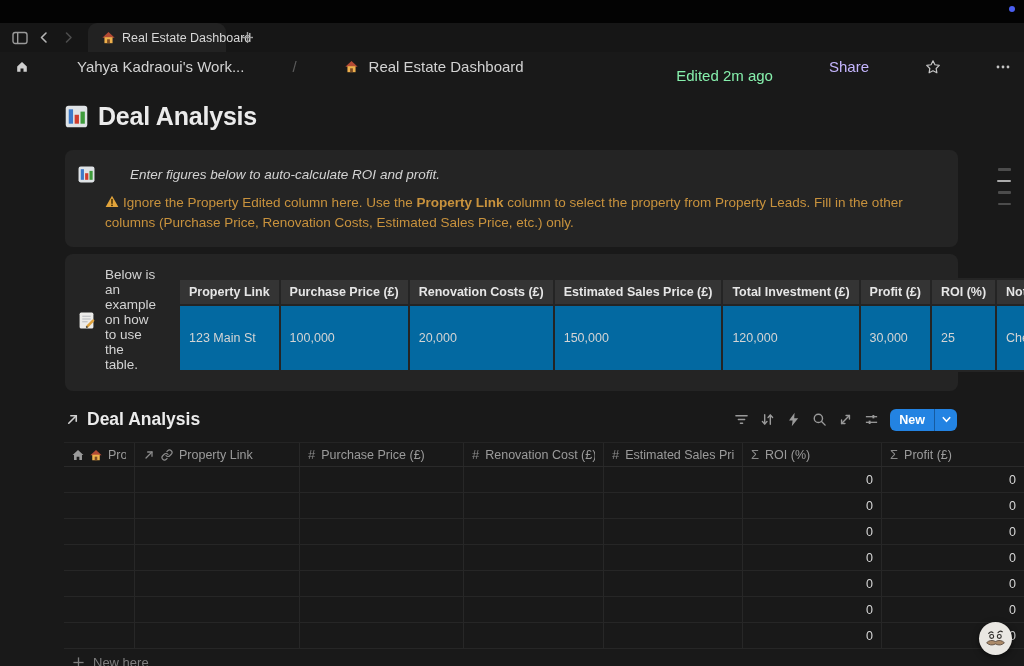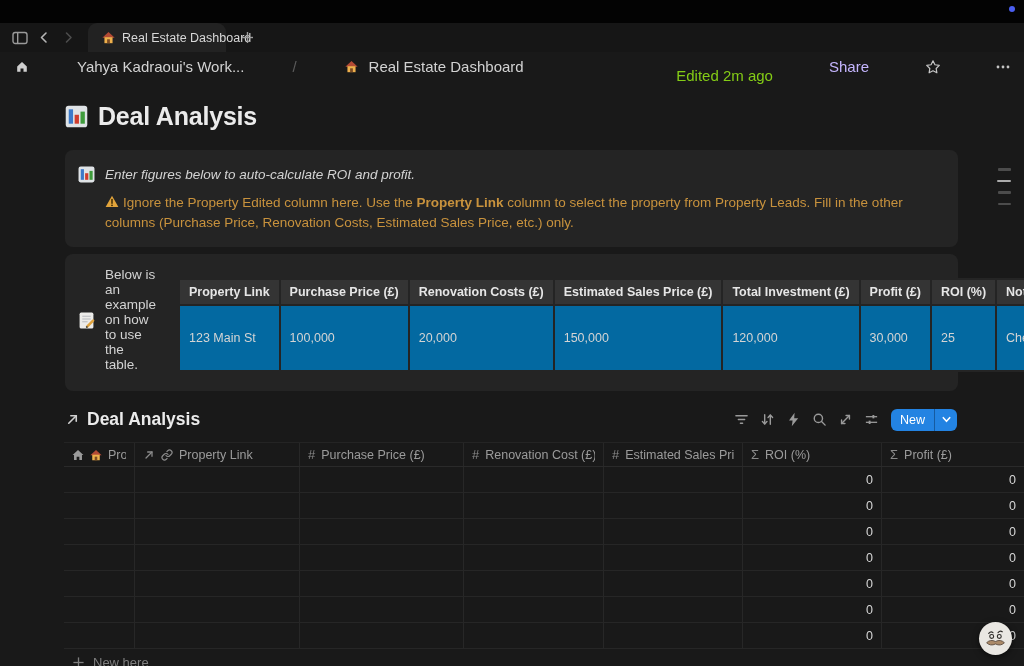--- a/index.html
+++ b/index.html
@@ -17,53 +17,53 @@
   .tab-label { font-size:12.5px; color:#d8d8d8; white-space:nowrap; }
   .newtab-btn { margin-left:14px; background:none; border:none; cursor:pointer; }
 
   
   .crumbrow { height:29px; display:flex; align-items:center; padding:0 11px; background:#191919; font-size:15px;gap:40px; }
   .crumb-home { width:22px; height:22px; display:flex; align-items:center; justify-content:center; border-radius:4px; cursor:pointer; }
   .crumb-text { color:#d2d2d2; margin-left:4px; white-space:nowrap; cursor:pointer; }
   .crumb-sep { color:#5c5c5c; margin:0 8px; }
   .crumb-page { display:flex; align-items:center; gap:7px; cursor:pointer; }
   .spacer { flex:1; }
-  .edited { color:#84cc16; margin-right:16px;margin-top:18px; }
+  .edited { color:#86efac; margin-right:16px;margin-top:18px; }
   .share { color:#c4b5fd; margin-right:16px; cursor:pointer; }
   .iconbtn { background:none; border:none; cursor:pointer; margin-right:14px; display:flex; align-items:center; }
   .iconbtn.last { margin-right:2px; }
 
   
   .pagetitle { display:flex; align-items:center; gap:10px; margin:21px 0 0 65px; }
   .pagetitle h1 { font-size:25px; font-weight:700; color:#ebebeb; letter-spacing:-0.2px; }
 
   
   .callout { margin:0 66px 0 65px; background:#242424; border-radius:8px; display:flex; gap:10px; }
   .callout.first { margin-top:19px; padding:15px 16px 13px 13px; }
   .callout.second { margin-top:7px; padding:13px 16px 19px 13px; gap:0; }
   .co-icon { flex:0 0 auto; margin-top:1px; }
   .co-body { flex:1; }
-  .co-line1 { font-style:italic; color:#d3d3d3; font-size:13.5px; line-height:1.45; }
+  .co-line1 { font-style:italic; color:#d3d3d3; font-size:13.5px; line-height:1.45;margin-left:25px; }
   .co-warning { margin-top:8px; color:#c8923d; font-size:13.5px; line-height:1.55; max-width:818px; }
   .co-warning .warn-ic { display:inline-block; vertical-align:-1px; margin-right:4px; }
   .co-warning b { font-weight:700; }
   .co-introrow { display:flex; align-items:center; gap:10px; font-size:13.5px; color:#d3d3d3; }
 
   
   .ex-table { margin:11px 0 0 22px; border-collapse:collapse; table-layout:fixed; font-size:12.5px; }
   .ex-table th { background:#343434; color:#e6e6e6; font-weight:700; text-align:left; padding:5px 9px; border:2px solid #242424; white-space:nowrap; overflow:hidden; }
   .ex-table td { background:#0369a1; color:#d4d4d4; padding:6px 9px; border:2px solid #242424; white-space:nowrap; overflow:hidden; }
 
   
   .db-titlerow { display:flex; align-items:center; margin:13px 67px 0 65px; height:31px; }
   .db-title { font-size:17.5px; font-weight:700; color:#ebebeb; margin-left:7px; }
   .tool { width:20px; height:20px; display:flex; align-items:center; justify-content:center; background:none; border:none; cursor:pointer; margin-left:0; }
   .toolbar { display:flex; align-items:center; gap:6px; }
   .new-btn { display:flex; align-items:stretch; margin-left:9px; background:#2383e2; border-radius:6px; height:22px; overflow:hidden; cursor:pointer; }
-  .new-btn-main { color:#fff; font-size:12.5px; font-weight:400; display:flex; align-items:center; padding:0 9px; }
+  .new-btn-main { color:#fff; font-size:12.5px; font-weight:700; display:flex; align-items:center; padding:0 9px; }
   .new-btn-div { width:1px; background:rgba(13,59,105,.55); }
   .new-btn-arrow { width:22px; display:flex; align-items:center; justify-content:center; }
 
   
   .db-table { margin:7px 0 0 64px; width:960px; }
   .db-h { display:flex; height:25px; border-top:1px solid #242424; border-bottom:1px solid #2a2a2a; }
   .db-hc { display:flex; align-items:center; gap:6px; padding:0 8px; color:#9b9b9b; font-size:12.5px; white-space:nowrap; overflow:hidden; cursor:pointer; }
   .db-hc .glyph { color:#8a8a8a; font-size:13px; flex:0 0 auto; }
   .db-hc span.lbl { overflow:hidden; text-overflow:clip; white-space:nowrap; }
   .db-r { display:flex; height:26px; border-bottom:1px solid #262626; }

